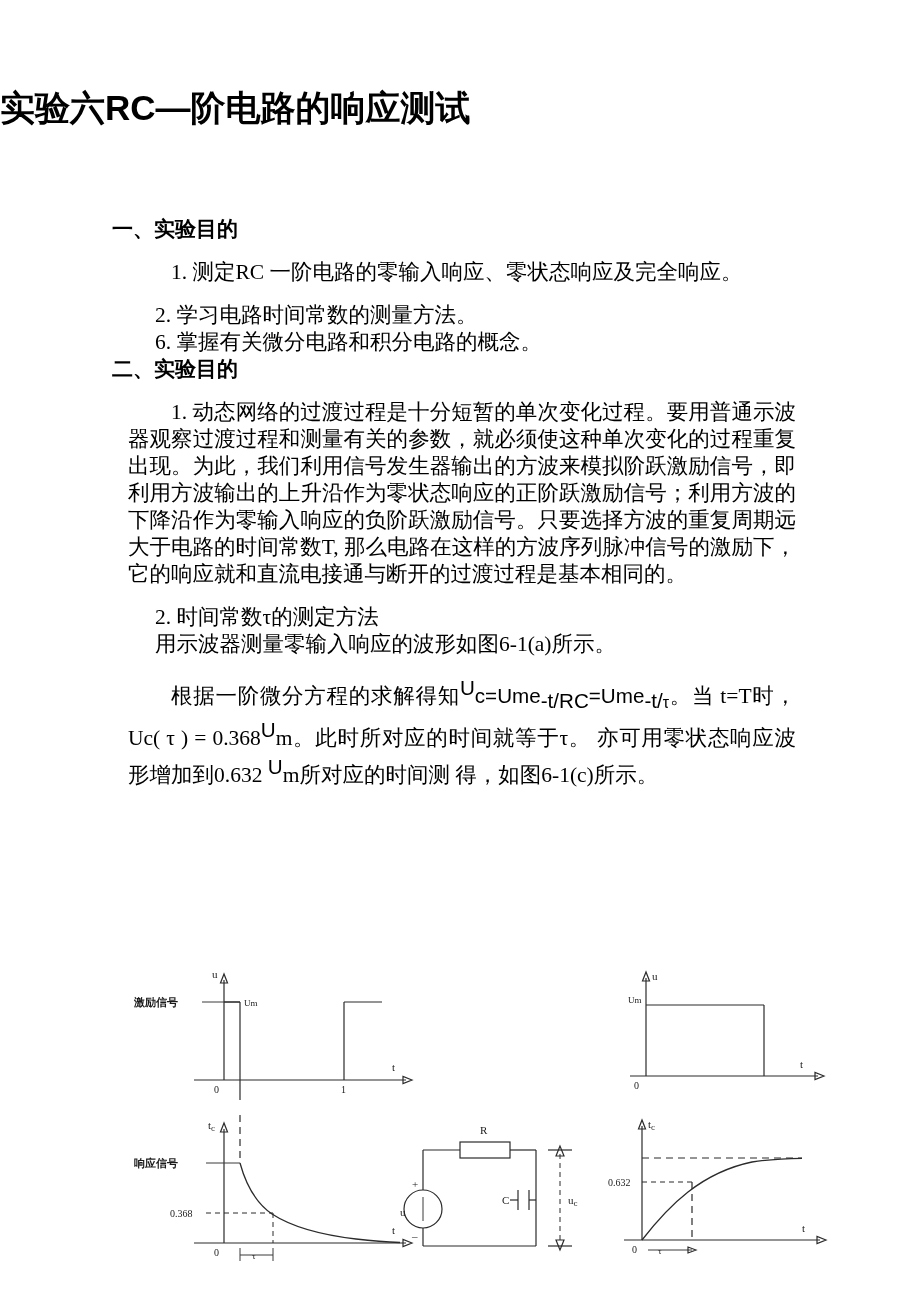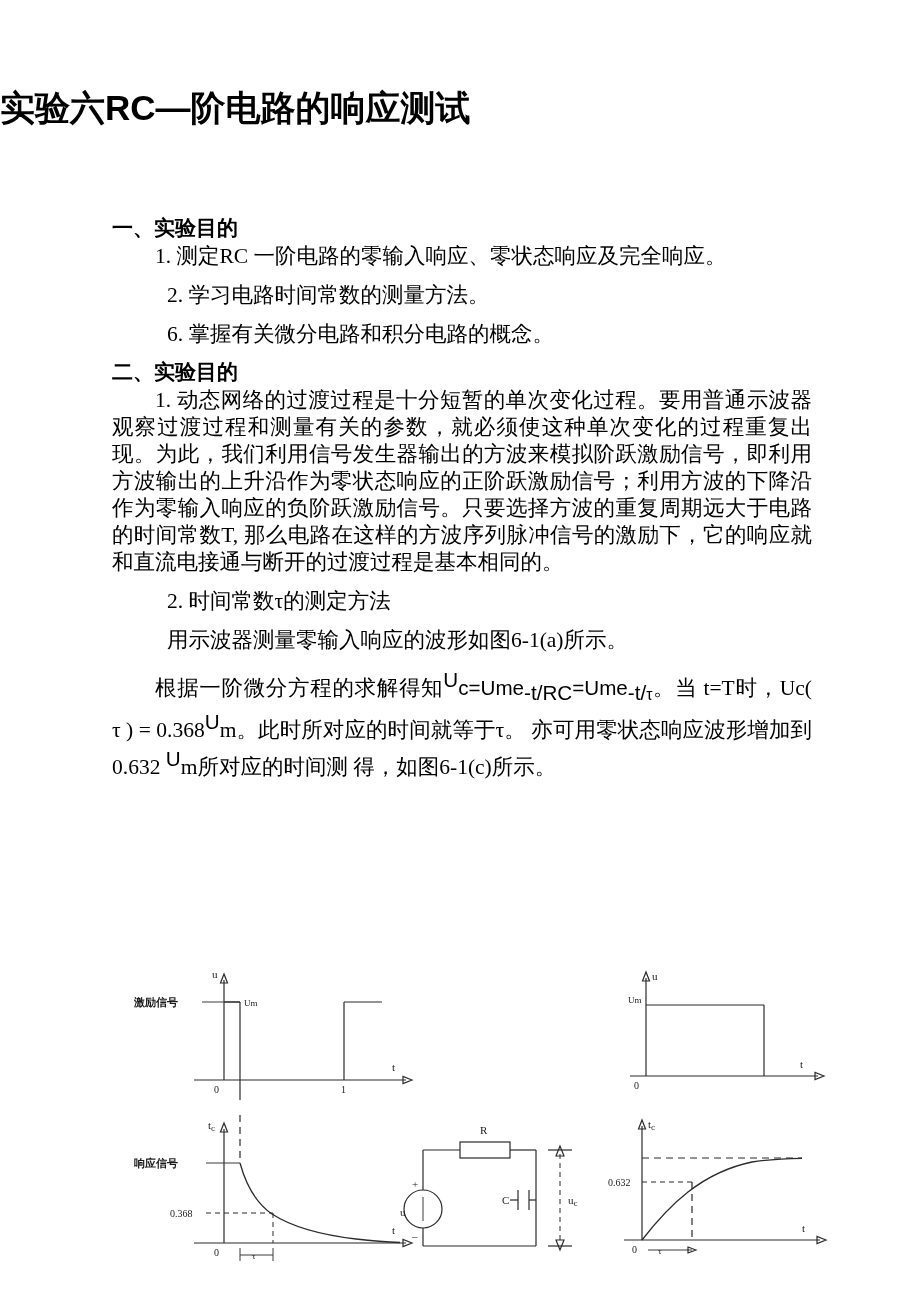--- a/index.html
+++ b/index.html
@@ -39,41 +39,41 @@
 
   
   .body-text {
     position: absolute;
     left: 112px;
     top: 216px;
     width: 700px;
   }
 
   .sec-head {
-    font-family: Liberation Mono, monospace;
+    font-family: Liberation Serif, serif;
     font-weight: bold;
     font-size: 21px;
     line-height: 27px;
     margin: 0;
     white-space: nowrap;
   }
 
   .para {
     font-size: 21.5px;
     line-height: 27px;
-    margin: 0;
+    margin: 16px;
     text-align: justify;
     text-justify: inter-ideograph;
   }
   .para.indent2 { text-indent: 2em; }
 
   .nowrapline {
     font-size: 21.5px;
     line-height: 27px;
-    margin: 12px;
+    margin: 0;
     white-space: nowrap;
   }
   .nowrapline.indent2 { padding-left: 2em; }
 
   .sup  { font-size: 0.72em; vertical-align: super; }
   .sub  { font-size: 0.72em; vertical-align: sub; }
   .mathsans {
     font-family: "Liberation Sans", "DejaVu Sans", sans-serif;
     font-size: 0.96em;
   }

